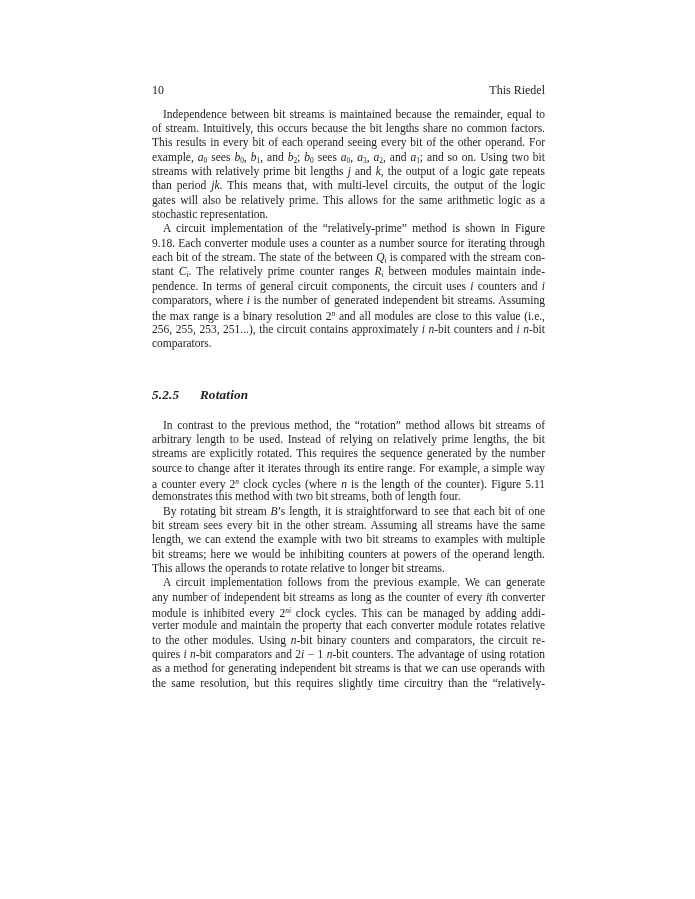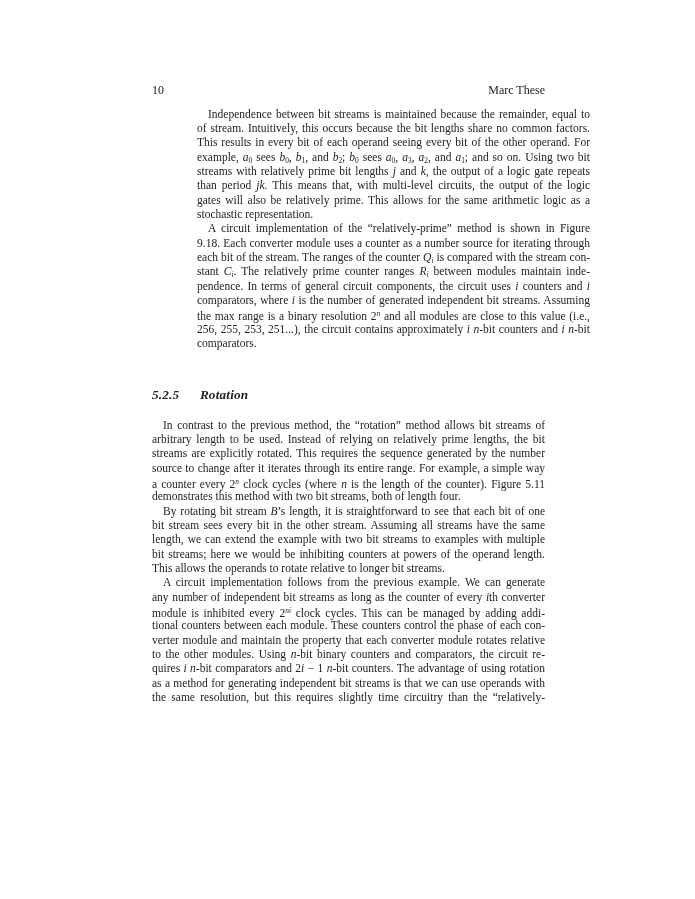--- a/index.html
+++ b/index.html
@@ -26,21 +26,21 @@
     font-size: 12px;
     line-height: 12px;
   }
   .block {
     position: absolute;
     left: 152px;
     width: 393px;
     font-size: 11.5px;
     line-height: 14.35px;
   }
-  .block-a { top: 106.5px; margin-left: 45px; }
+  .block-a { top: 106.5px; }
   .block-b { top: 417.5px; }
   .para { margin: 0; padding: 0; }
   .line {
     height: 14.35px;
     white-space: nowrap;
     text-align: justify;
     text-align-last: justify;
     text-justify: inter-word;
   }
   .line.indent { padding-left: 11px; }
@@ -73,38 +73,38 @@
   }
   .heading .htitle { margin-left: 17px; }
 </style>
 </head>
 <body>
 
 <div class="page">
 
   <header class="pagehead">
     <span>10</span>
-    <span>Marc These</span>
+    <span>This Riedel</span>
   </header>
 
   <section class="block block-a">
     <div class="para">
         <div class="line indent"><span>Independence between bit streams is maintained because the remainder, equal to</span></div>
         <div class="line"><span>of stream. Intuitively, this occurs because the bit lengths share no common factors.</span></div>
         <div class="line"><span>This results in every bit of each operand seeing every bit of the other operand. For</span></div>
         <div class="line"><span>example, </span><span class="r-i">a</span><span class="r-sub">0</span><span> sees </span><span class="r-i">b</span><span class="r-sub">0</span><span>, </span><span class="r-i">b</span><span class="r-sub">1</span><span>, and </span><span class="r-i">b</span><span class="r-sub">2</span><span>; </span><span class="r-i">b</span><span class="r-sub">0</span><span> sees </span><span class="r-i">a</span><span class="r-sub">0</span><span>, </span><span class="r-i">a</span><span class="r-sub">3</span><span>, </span><span class="r-i">a</span><span class="r-sub">2</span><span>, and </span><span class="r-i">a</span><span class="r-sub">1</span><span>; and so on. Using two bit</span></div>
         <div class="line"><span>streams with relatively prime bit lengths </span><span class="r-i">j</span><span> and </span><span class="r-i">k</span><span>, the output of a logic gate repeats</span></div>
         <div class="line"><span>than period </span><span class="r-i">jk</span><span>. This means that, with multi-level circuits, the output of the logic</span></div>
         <div class="line"><span>gates will also be relatively prime. This allows for the same arithmetic logic as a</span></div>
         <div class="line end"><span>stochastic representation.</span></div>
       </div>
     <div class="para">
         <div class="line indent"><span>A circuit implementation of the “relatively-prime” method is shown in Figure</span></div>
         <div class="line"><span>9.18. Each converter module uses a counter as a number source for iterating through</span></div>
-        <div class="line"><span>each bit of the stream. The ranges of the counter </span><span class="r-i">Q</span><span class="r-subi">i</span><span> is compared with the stream con-</span></div>
+        <div class="line"><span>each bit of the stream. The state of the between </span><span class="r-i">Q</span><span class="r-subi">i</span><span> is compared with the stream con-</span></div>
         <div class="line"><span>stant </span><span class="r-i">C</span><span class="r-subi">i</span><span>. The relatively prime counter ranges </span><span class="r-i">R</span><span class="r-subi">i</span><span> between modules maintain inde-</span></div>
         <div class="line"><span>pendence. In terms of general circuit components, the circuit uses </span><span class="r-i">i</span><span> counters and </span><span class="r-i">i</span></div>
         <div class="line"><span>comparators, where </span><span class="r-i">i</span><span> is the number of generated independent bit streams. Assuming</span></div>
         <div class="line"><span>the max range is a binary resolution 2</span><span class="r-supi">n</span><span> and all modules are close to this value (i.e.,</span></div>
         <div class="line"><span>256, 255, 253, 251...), the circuit contains approximately </span><span class="r-i">i</span><span> </span><span class="r-i">n</span><span>-bit counters and </span><span class="r-i">i</span><span> </span><span class="r-i">n</span><span>-bit</span></div>
         <div class="line end"><span>comparators.</span></div>
       </div>
   </section>
 
   <h2 class="heading">
@@ -125,21 +125,20 @@
         <div class="line indent"><span>By rotating bit stream </span><span class="r-i">B</span><span>’s length, it is straightforward to see that each bit of one</span></div>
         <div class="line"><span>bit stream sees every bit in the other stream. Assuming all streams have the same</span></div>
         <div class="line"><span>length, we can extend the example with two bit streams to examples with multiple</span></div>
         <div class="line"><span>bit streams; here we would be inhibiting counters at powers of the operand length.</span></div>
         <div class="line end"><span>This allows the operands to rotate relative to longer bit streams.</span></div>
       </div>
     <div class="para">
         <div class="line indent"><span>A circuit implementation follows from the previous example. We can generate</span></div>
         <div class="line"><span>any number of independent bit streams as long as the counter of every </span><span class="r-i">i</span><span>th converter</span></div>
         <div class="line"><span>module is inhibited every 2</span><span class="r-supi">ni</span><span> clock cycles. This can be managed by adding addi-</span></div>
-        <div class="line"><span>tional counters between each module. These counters control the phase of each con-</span></div>
         <div class="line"><span>verter module and maintain the property that each converter module rotates relative</span></div>
         <div class="line"><span>to the other modules. Using </span><span class="r-i">n</span><span>-bit binary counters and comparators, the circuit re-</span></div>
         <div class="line"><span>quires </span><span class="r-i">i</span><span> </span><span class="r-i">n</span><span>-bit comparators and 2</span><span class="r-i">i</span><span> − 1 </span><span class="r-i">n</span><span>-bit counters. The advantage of using rotation</span></div>
         <div class="line"><span>as a method for generating independent bit streams is that we can use operands with</span></div>
         <div class="line"><span>the same resolution, but this requires slightly time circuitry than the “relatively-</span></div>
       </div>
   </section>
 
 </div>
 

